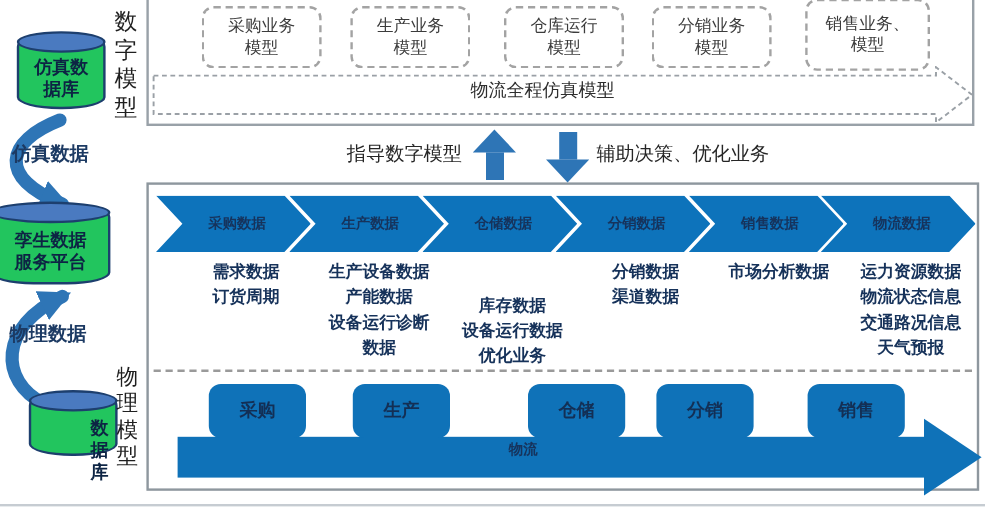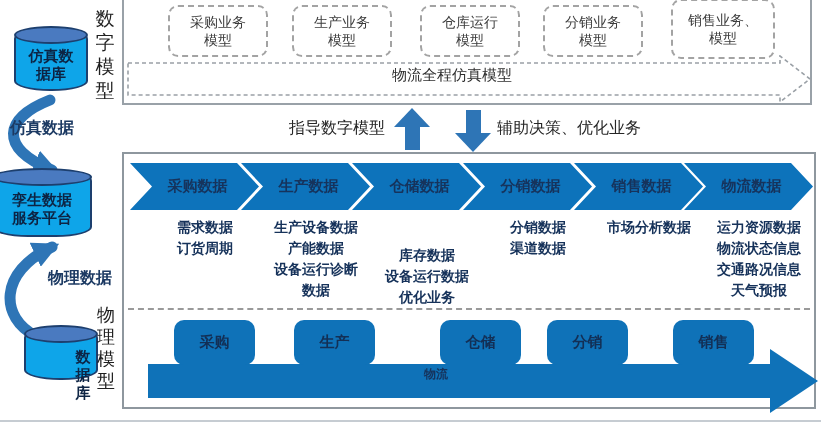--- a/index.html
+++ b/index.html
@@ -5,37 +5,37 @@
   html,body { margin:0; padding:0; background:#fff; }
   #canvas {
     position:relative; width:821px; height:435px; background:#fff;
     font-family:"DejaVu Sans", sans-serif; overflow:hidden;
   }
 
   
   #left-arrows { position:absolute; left:0; top:0; width:130px; height:435px; z-index:1; }
   .cylinder {
     position:absolute; z-index:2; box-sizing:border-box;
-    background:#0ea5e9; border:2px solid #1d3f6e;
+    background:#22c55e; border:2px solid #1d3f6e;
     border-radius:6px 6px 36px 36px / 6px 6px 10px 10px;
     color:#0d2444; font-weight:bold; text-align:center;
   }
   .cylinder::before {
     content:''; position:absolute; left:-2px; right:-2px; top:-9px; height:18px;
     background:#4a7ac0; border:2px solid #1d3f6e; border-radius:50%;
     box-sizing:border-box;
   }
   .cylinder .cyl-text { position:relative; z-index:3; line-height:18px; }
   #sim-db   { left:14px; top:33px;  width:74px; height:58px; font-size:15px; padding-top:12px; }
   #platform { left:-8px; top:175px; width:100px; height:62px; font-size:15px; padding-top:14px; }
   #phys-db  { left:24px; top:332px; width:74px; height:48px; font-size:15px; padding-top:14px;padding-left:44px; }
 
   .flow-label { position:absolute; z-index:3; color:#1c3a63; font-weight:bold; font-size:16px; white-space:nowrap; }
   #sim-data-label  { left:10px; top:118px; }
-  #phys-data-label { left:8px;  top:268px;margin-left:40px; }
+  #phys-data-label { left:8px;  top:268px; }
 
   .side-label { position:absolute; z-index:3; color:#1f1f1f; font-size:19px; line-height:24px; width:22px; text-align:center; }
   #digital-side-label  { left:94px; top:6px; }
   #physical-side-label { left:95px; top:304px; line-height:22px; font-size:18px; }
 
   
   #digital-box {
     position:absolute; left:122px; top:-8px; width:690px; height:113px;
     border:2px solid #99a1a8; box-sizing:border-box; background:#fff; z-index:0;
   }
@@ -70,21 +70,21 @@
 
   
   #data-box {
     position:absolute; left:122px; top:152px; width:694px; height:257px;
     border:2px solid #8e979e; box-sizing:border-box; background:#fff; z-index:0;
   }
   .chevron {
     position:absolute; top:9px; height:47px; width:129px; background:#0d73bb;
     clip-path:polygon(0 0, 107px 0, 129px 50%, 107px 100%, 0 100%, 22px 50%);
     display:flex; align-items:center; justify-content:center;
-    color:#16335c; font-size:15px; font-weight:bold; padding-left:6px; box-sizing:border-box;
+    color:#16335c; font-size:12px; font-weight:bold; padding-left:6px; box-sizing:border-box;
   }
   #chevron-row .chevron:nth-of-type(1){ left:6px; }
   #chevron-row .chevron:nth-of-type(2){ left:117px; }
   #chevron-row .chevron:nth-of-type(3){ left:228px; }
   #chevron-row .chevron:nth-of-type(4){ left:339px; }
   #chevron-row .chevron:nth-of-type(5){ left:450px; }
   #chevron-row .chevron:nth-of-type(6){ left:560px; }
 
   .data-col {
     position:absolute; top:63px; width:140px; text-align:center;

